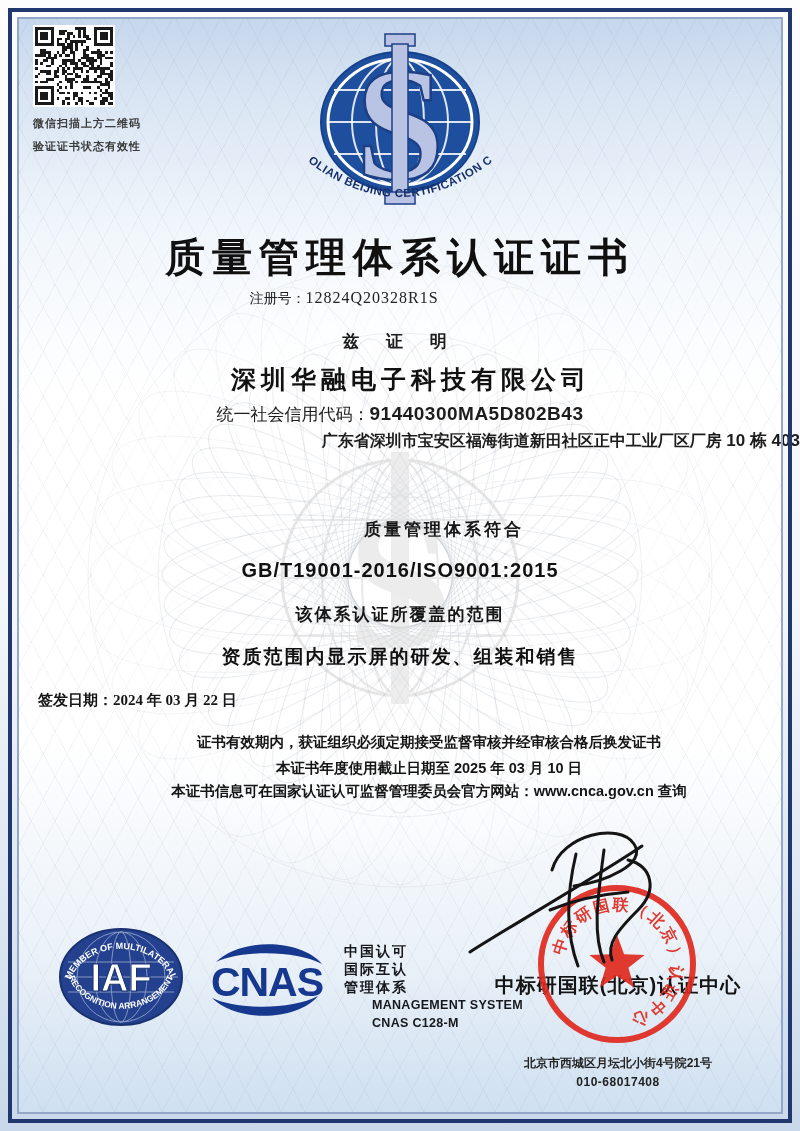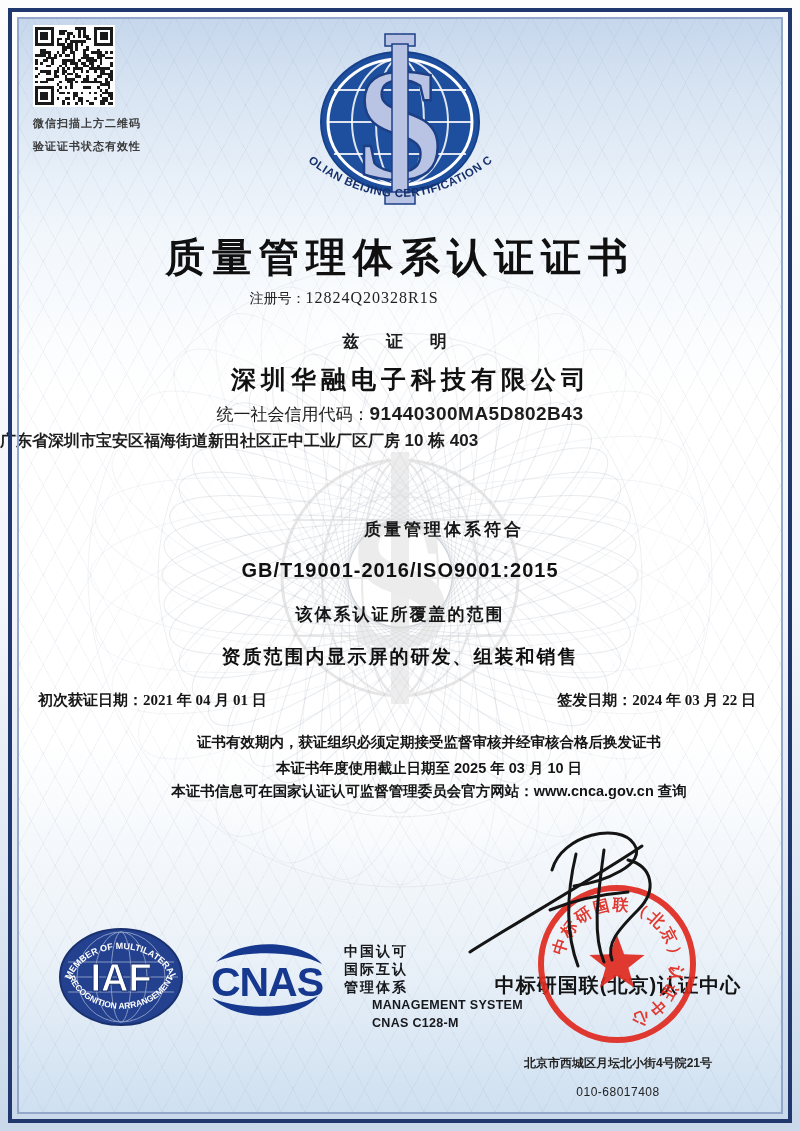--- a/index.html
+++ b/index.html
@@ -32,21 +32,21 @@
   .regno{position:absolute;left:0;top:289px;width:100%;text-align:center;padding-right:128px;box-sizing:border-box;
          font-size:14px;color:#222;margin-left:8px;}
   .regno .val{font-family:"Liberation Serif",serif;font-size:16px;letter-spacing:1px;}
 
   .cert-heading{position:absolute;left:0;top:330px;width:100%;text-align:center;
          font-size:17px;font-weight:600;letter-spacing:11px;color:#1c1c1c;}
   .company{position:absolute;left:0;top:363px;width:100%;text-align:center;
          font-size:25px;font-weight:bold;letter-spacing:5px;color:#111;padding-left:11px;}
   .credit{position:absolute;left:0;top:403px;width:100%;text-align:center;font-size:17px;color:#1c1c1c;}
   .credit .code{font-weight:bold;font-size:19px;letter-spacing:.5px;}
-  .addr{position:absolute;left:0;top:429px;width:100%;text-align:left;font-size:16px;font-weight:600;color:#1c1c1c;}
+  .addr{position:absolute;left:0;top:429px;width:100%;text-align:right;font-size:16px;font-weight:600;color:#1c1c1c;}
   .addr .bold{font-weight:bold;font-size:17px;}
 
   .conform{position:absolute;left:0;top:518px;width:100%;text-align:center;font-size:17px;font-weight:600;letter-spacing:3px;color:#161616;margin-left:44px;}
   .stdcode{position:absolute;left:0;top:559px;width:100%;text-align:center;font-size:20px;font-weight:bold;letter-spacing:1px;color:#111;}
   .scope-head{position:absolute;left:0;top:603px;width:100%;text-align:center;font-size:17px;font-weight:600;letter-spacing:2px;color:#161616;}
   .scope{position:absolute;left:0;top:644px;width:100%;text-align:center;font-size:19px;font-weight:bold;letter-spacing:2px;color:#111;}
 
   .dates{position:absolute;left:0;top:691px;width:100%;box-sizing:border-box;padding:0 44px 0 38px;
          display:flex;justify-content:space-between;font-size:15px;color:#151515;}
   .dates .lbl{font-weight:600;}
@@ -60,21 +60,21 @@
   .acc-text{position:absolute;left:344px;top:942px;line-height:18px;color:#16181c;}
   .acc-text .cn{font-size:14px;font-weight:bold;letter-spacing:2px;}
   .acc-text .en{font-size:12.5px;font-weight:bold;letter-spacing:.3px;padding-left:28px;}
 
   .issuer-name{position:absolute;left:438px;top:972px;width:360px;text-align:center;
          font-size:20px;font-weight:600;color:#141414;letter-spacing:1px;z-index:2;}
   .stamp{position:absolute;left:533px;top:874px;z-index:3;opacity:.92;}
   .signature{position:absolute;left:452px;top:812px;z-index:4;}
   .issuer-addr{position:absolute;left:438px;top:1055px;width:360px;text-align:center;
          font-size:12px;font-weight:600;color:#222;z-index:2;}
-  .issuer-addr .phone{margin-top:13px;font-weight:400;letter-spacing:.5px;}
+  .issuer-addr .phone{margin-top:3px;font-weight:700;letter-spacing:.5px;}
 </style>
 </head>
 <body>
 
 <div class="page">
 
   <div class="content">
     <div class="net"></div>
     <div class="net-fade"></div>
   </div>
@@ -477,23 +477,20 @@
       <span>广东省深圳市宝安区福海街道新田社区正中工业厂区厂房 </span><span class="bold">10 栋 403</span>
     </div>
 
     <div class="conform">质量管理体系符合</div>
     <div class="stdcode">GB/T19001-2016/ISO9001:2015</div>
     <div class="scope-head">该体系认证所覆盖的范围</div>
     <div class="scope">资质范围内显示屏的研发、组装和销售</div>
 
     <div class="dates">
       <div>
-        <span class="lbl">初次获证日期：</span><span class="val">2021 年 04 月 01 日</span>
-      </div>
-      <div>
         <span class="lbl">签发日期：</span><span class="val">2024 年 03 月 22 日</span>
       </div>
     </div>
 
     <div class="note n0">证书有效期内，获证组织必须定期接受监督审核并经审核合格后换发证书</div>
     <div class="note n1">本证书年度使用截止日期至 2025 年 03 月 10 日</div>
     <div class="note n2">本证书信息可在国家认证认可监督管理委员会官方网站：www.cnca.gov.cn 查询</div>
 
     <svg class="iaf-logo" width="126" height="100" viewBox="0 0 126 100">
       <defs>

